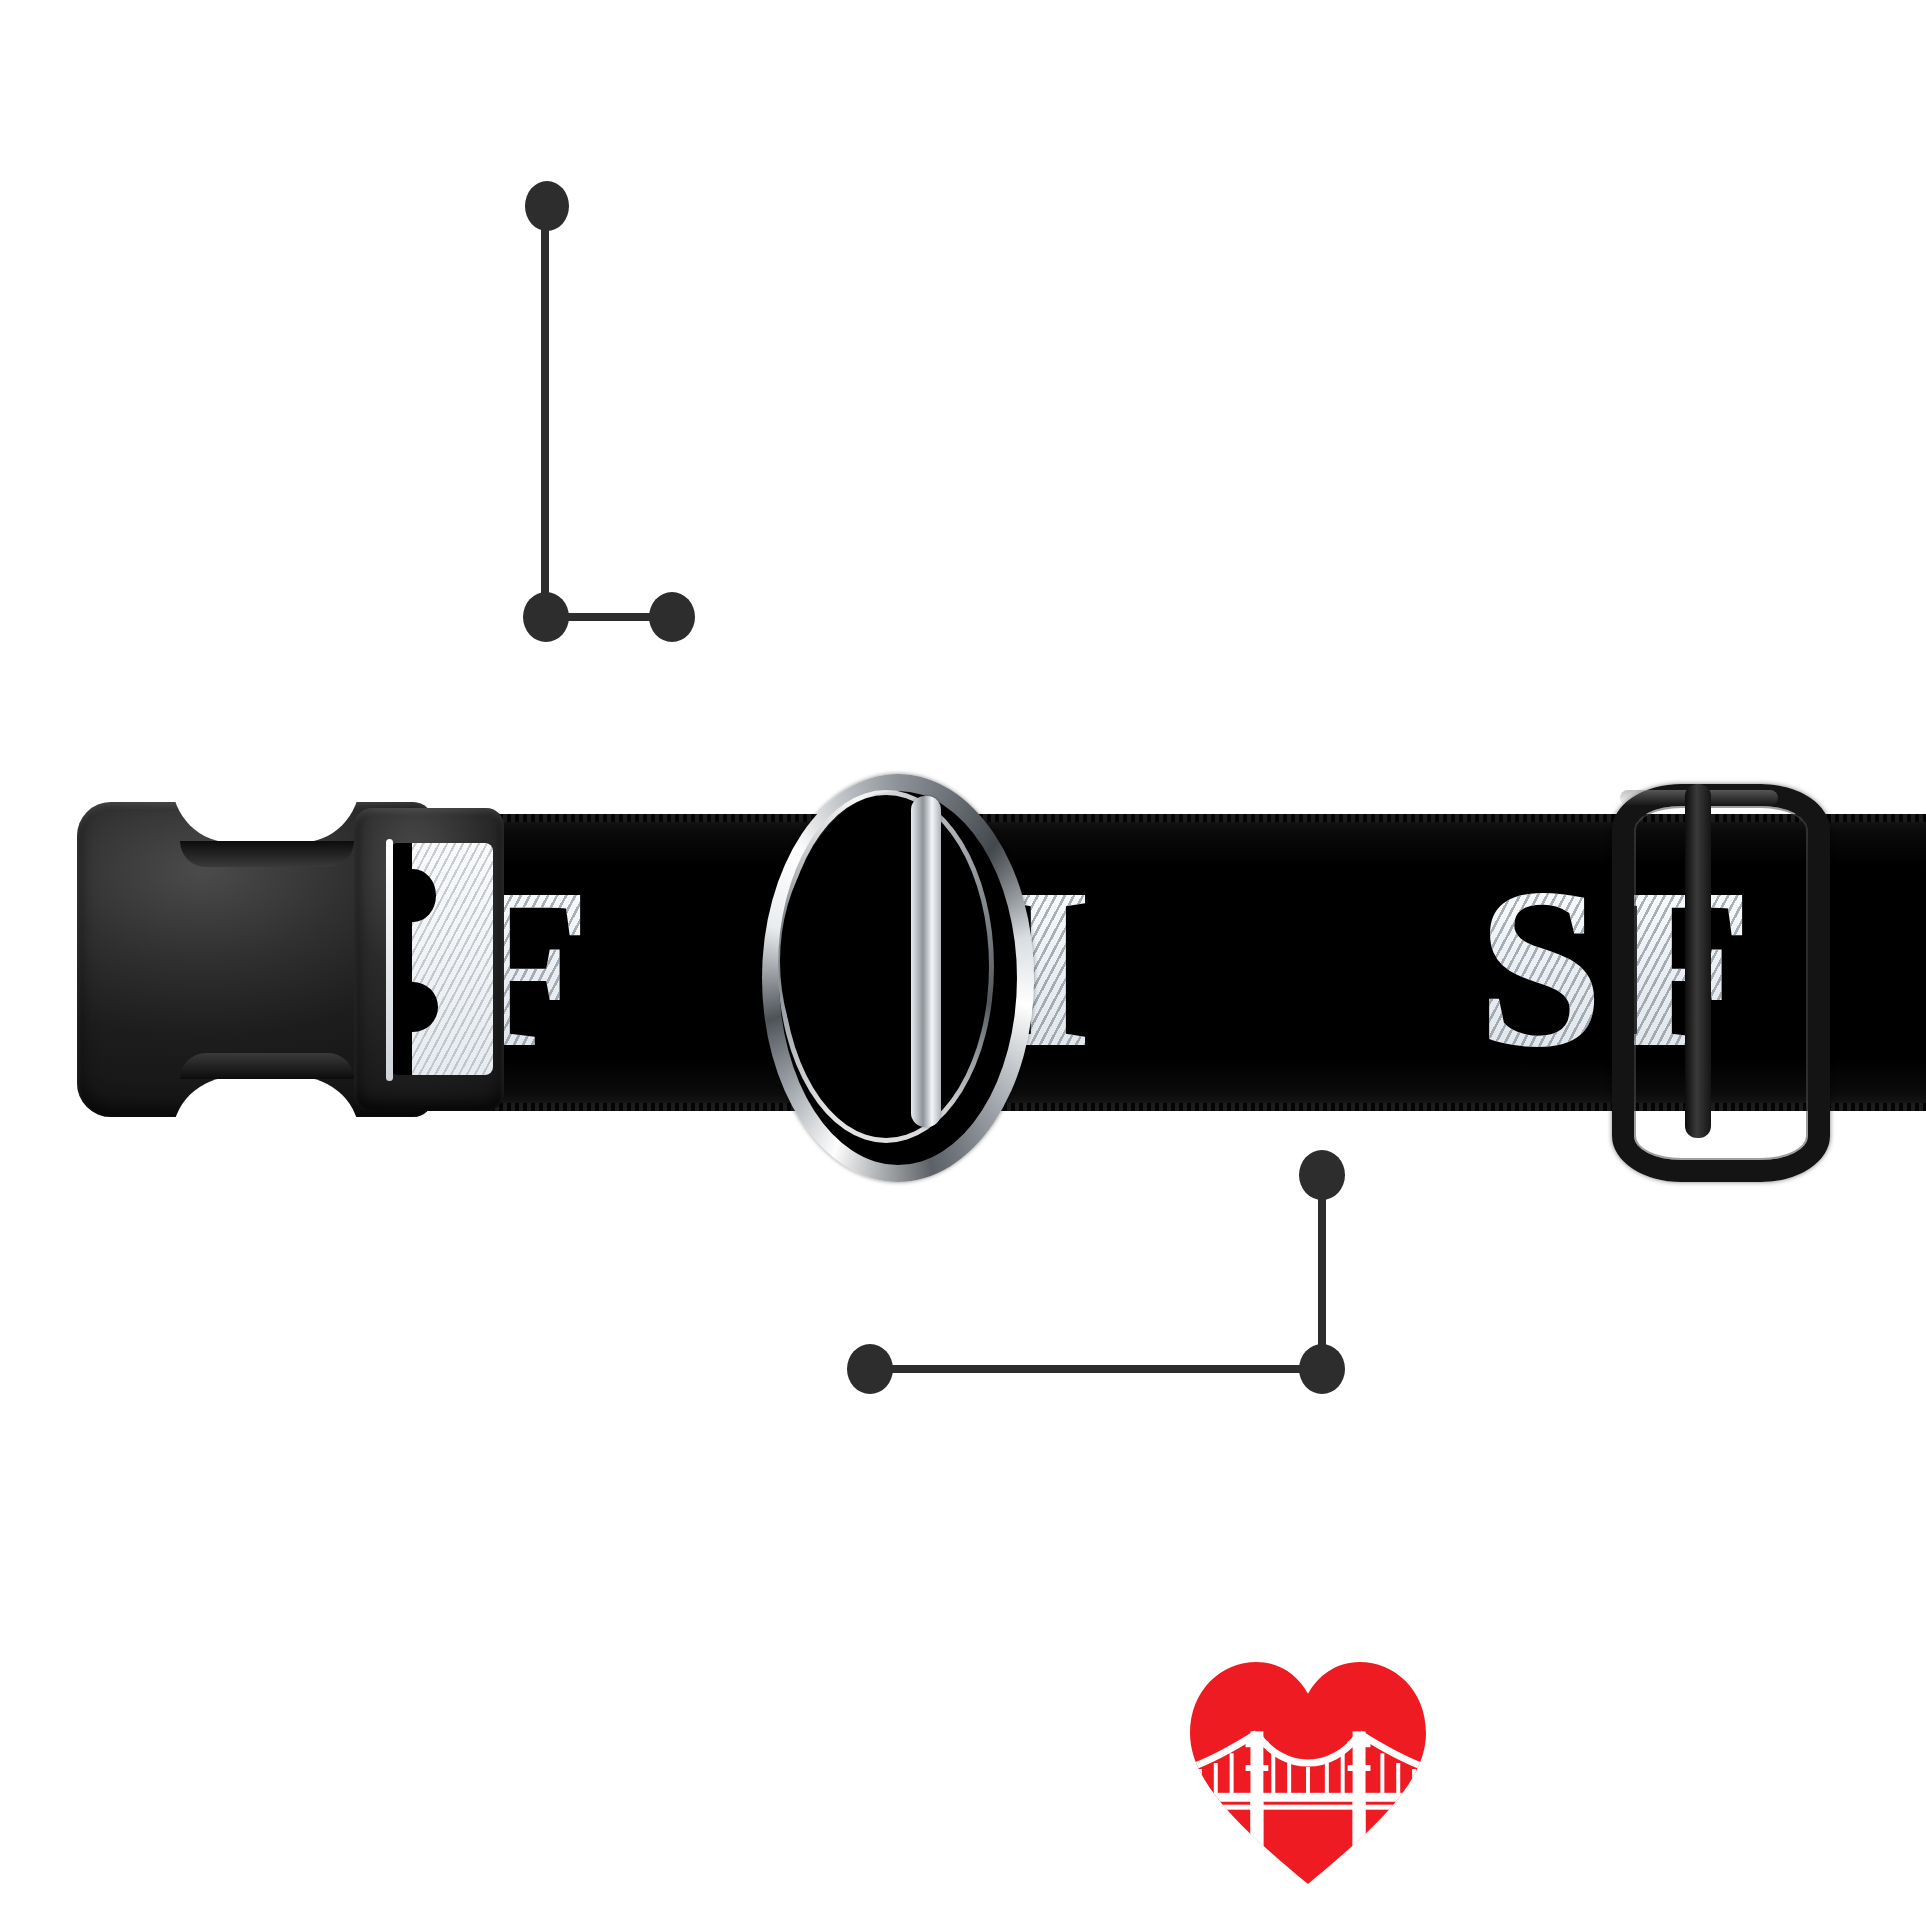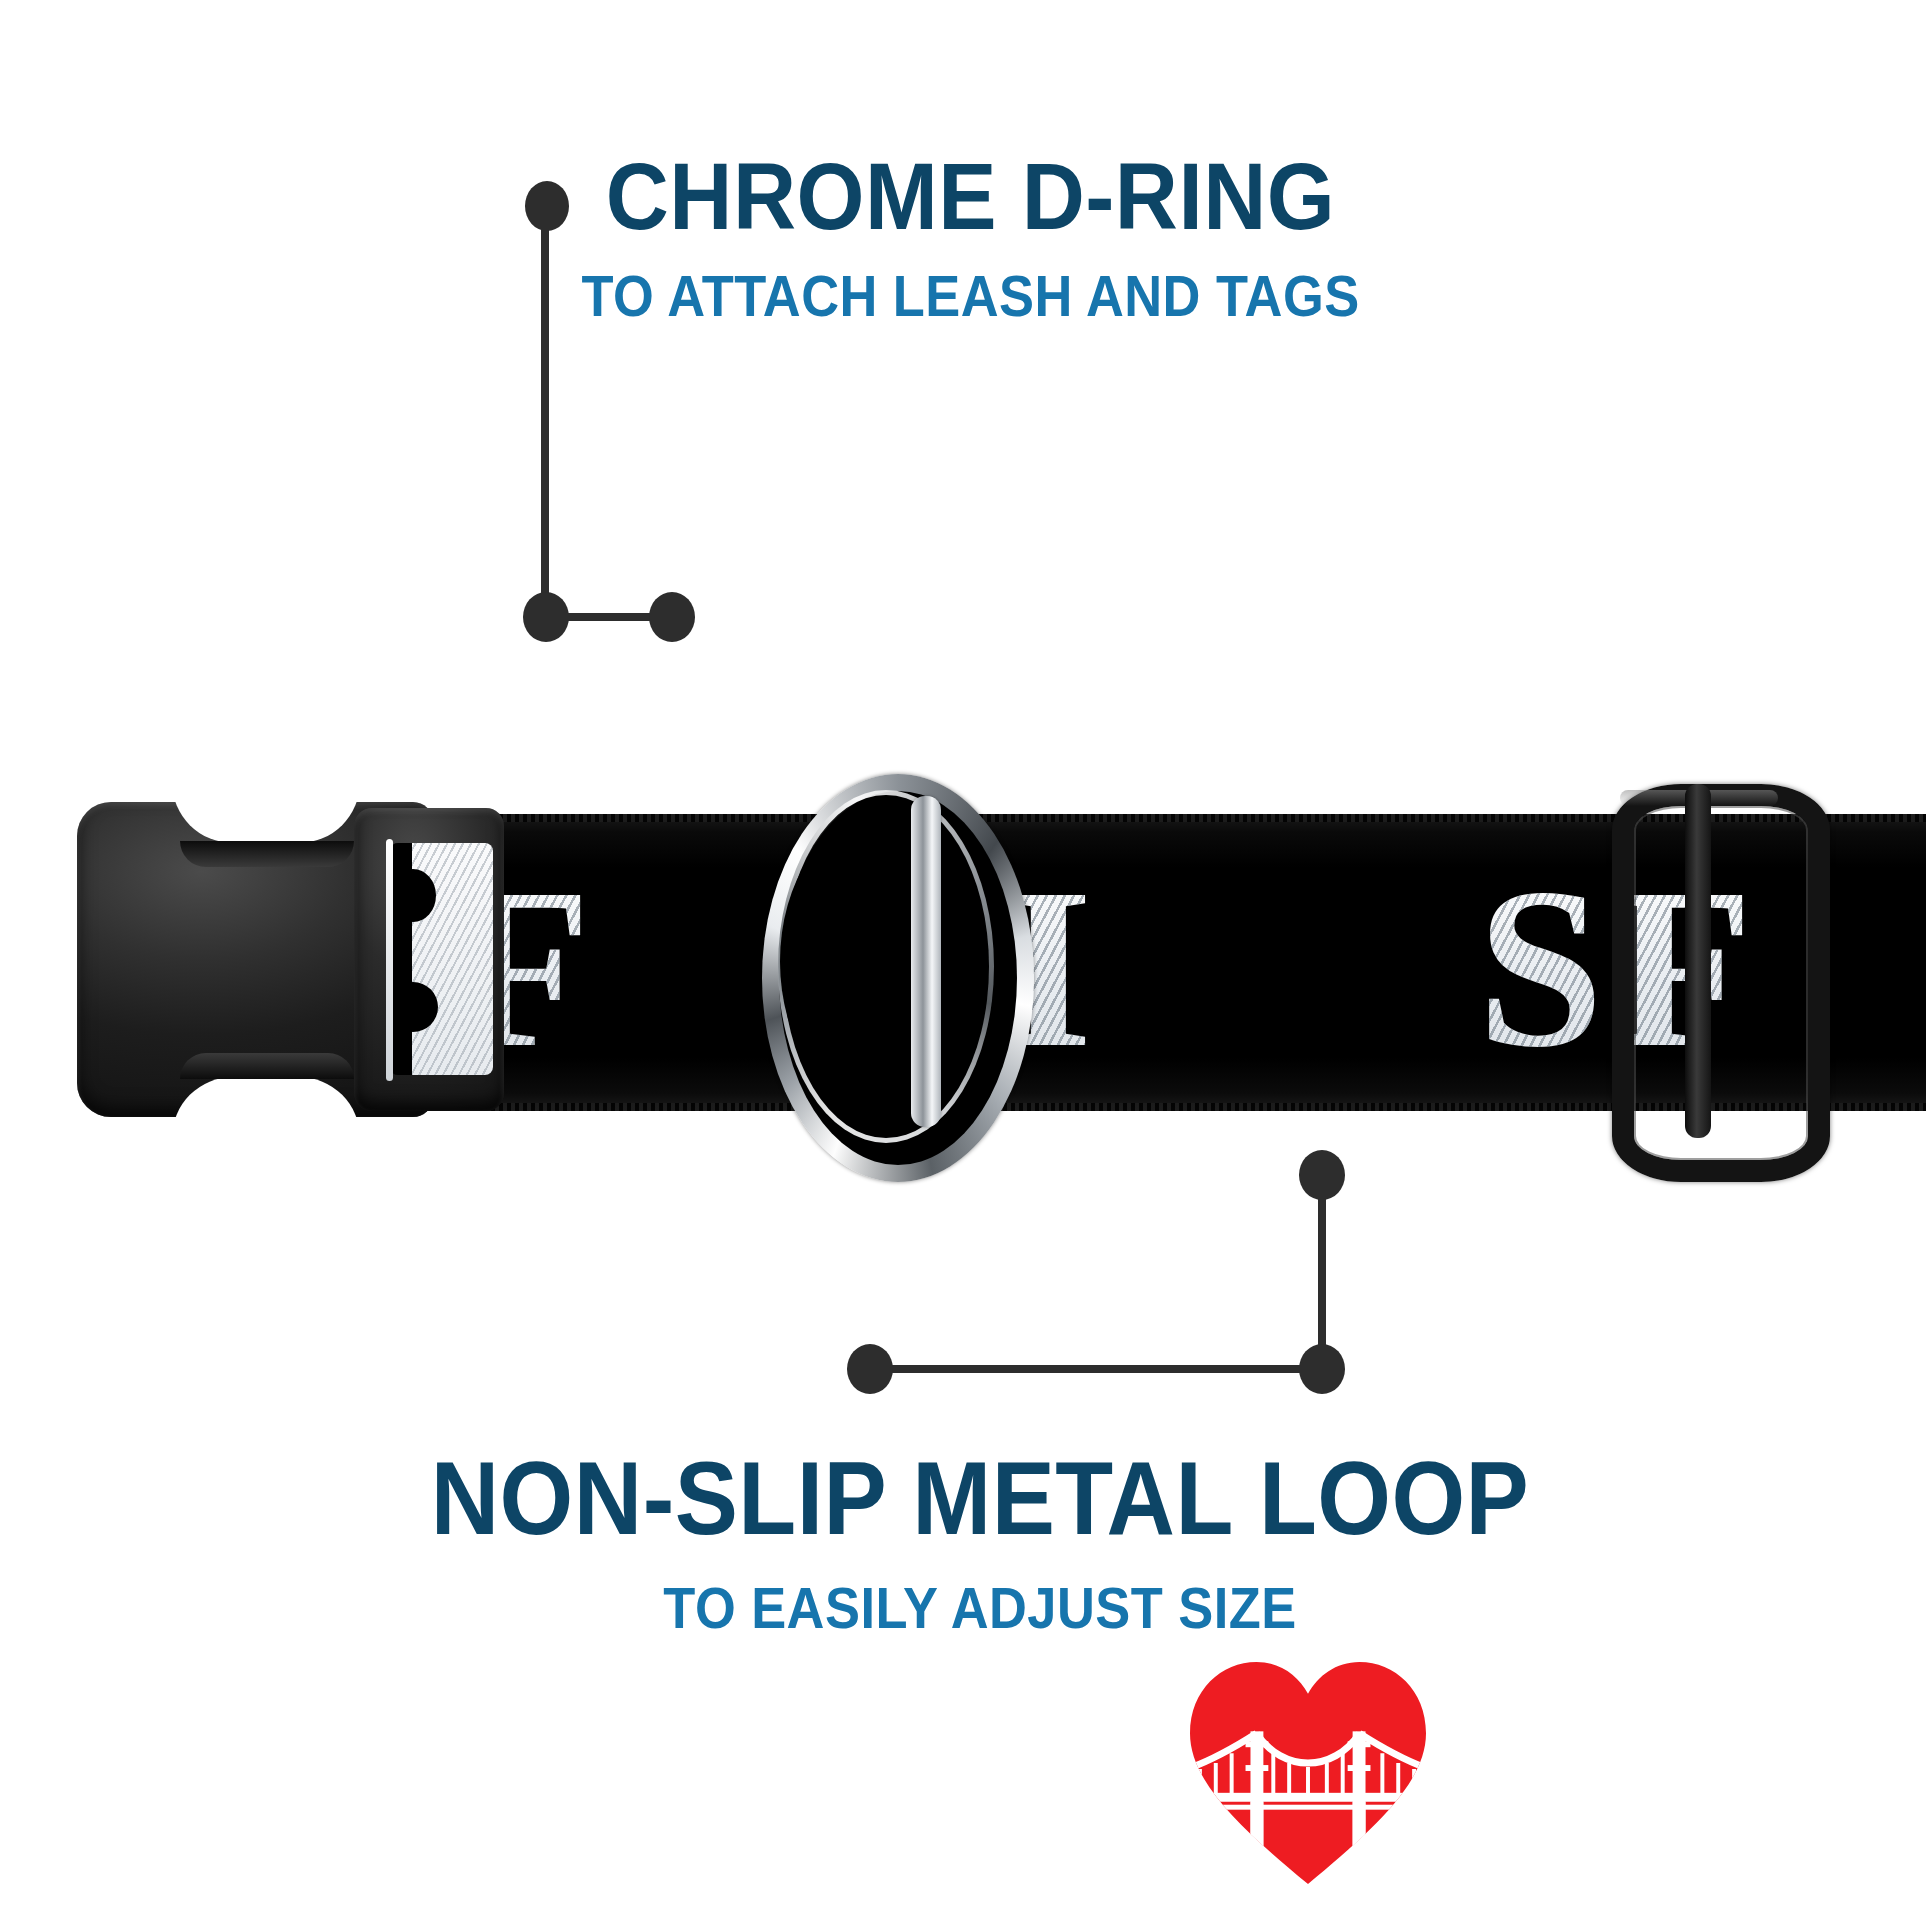--- a/index.html
+++ b/index.html
@@ -221,24 +221,20 @@
     position:absolute;left:73px;top:0px;width:26px;height:354px;
     background:linear-gradient(90deg,#0d0d0d,#3a3a3a 45%,#151515);
     border-radius:12px;
   }
 </style>
 </head>
 <body>
 
 <div class="stage">
 
-  <div class="callout" id="callout-top">
-    <div class="c-title">CHROME D-RING</div>
-    <div class="c-sub">TO ATTACH LEASH AND TAGS</div>
-  </div>
 
   <div class="leader">
     <div class="lead-dot" style="left:525px;top:181px;width:44px;height:50px;"></div>
     <div class="lead-line" style="left:541px;top:203px;width:8px;height:414px;"></div>
     <div class="lead-dot" style="left:523px;top:592px;width:46px;height:50px;"></div>
     <div class="lead-line" style="left:554px;top:613px;width:131px;height:8px;"></div>
     <div class="lead-dot" style="left:649px;top:592px;width:46px;height:50px;"></div>
   </div>
 
   <div id="collar">
@@ -347,19 +343,15 @@
   </div>
 
   <div class="leader">
     <div class="lead-dot" style="left:1299px;top:1150px;width:46px;height:50px;"></div>
     <div class="lead-line" style="left:1318px;top:1172px;width:8px;height:196px;"></div>
     <div class="lead-dot" style="left:1299px;top:1344px;width:46px;height:50px;"></div>
     <div class="lead-line" style="left:871px;top:1365px;width:451px;height:8px;"></div>
     <div class="lead-dot" style="left:847px;top:1344px;width:46px;height:50px;"></div>
   </div>
 
-  <div class="callout" id="callout-bottom">
-    <div class="c-title">NON-SLIP METAL LOOP</div>
-    <div class="c-sub">TO EASILY ADJUST SIZE</div>
-  </div>
 
 </div>
 
 
 </body></html>

